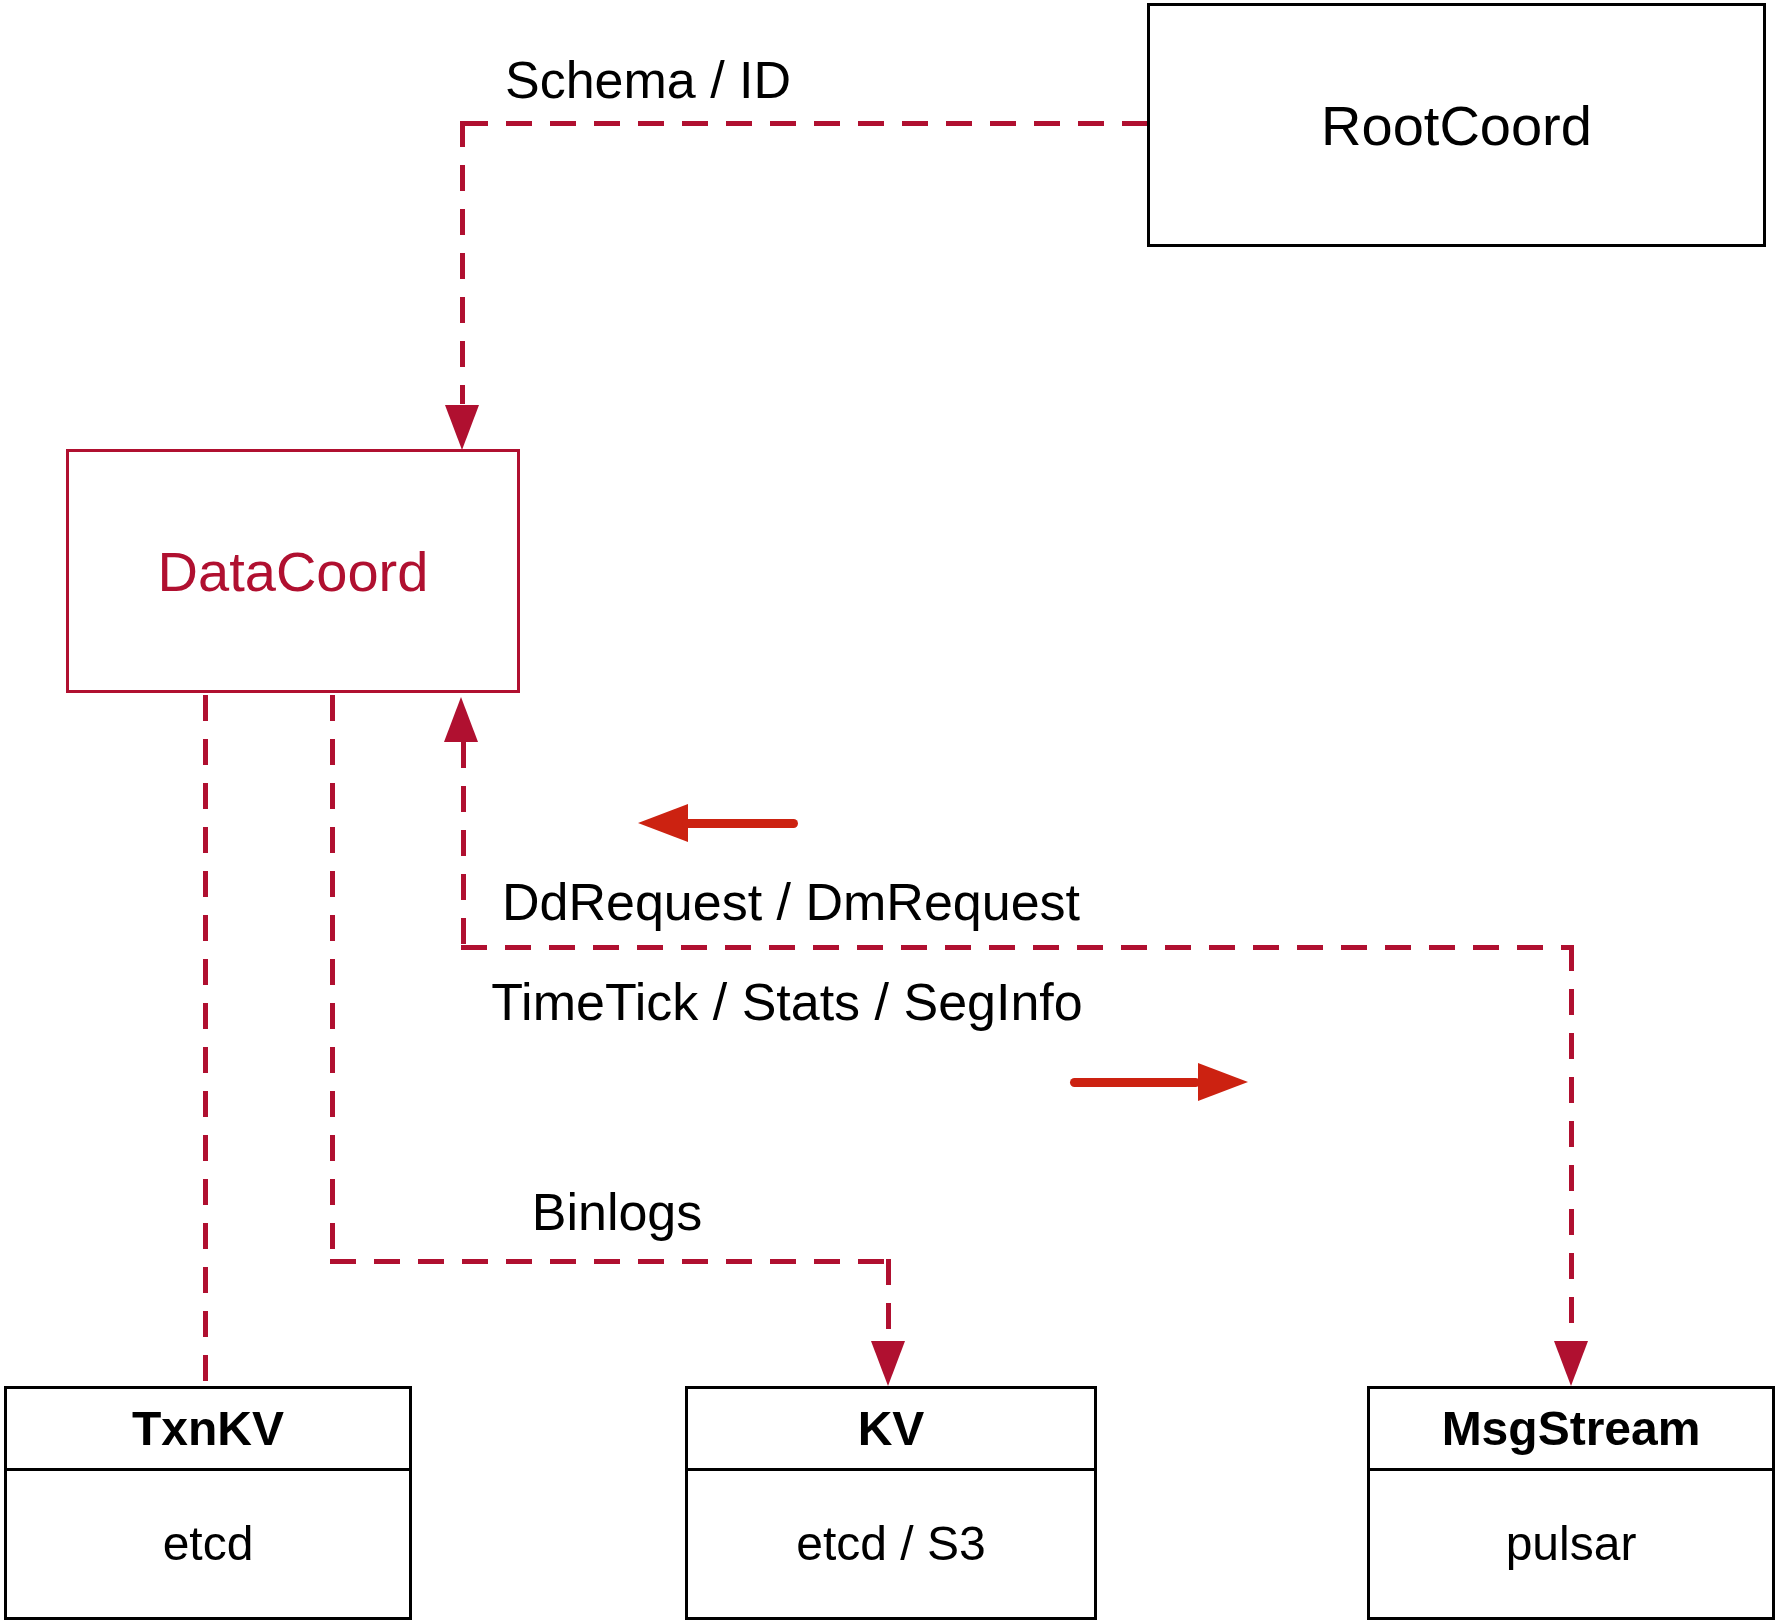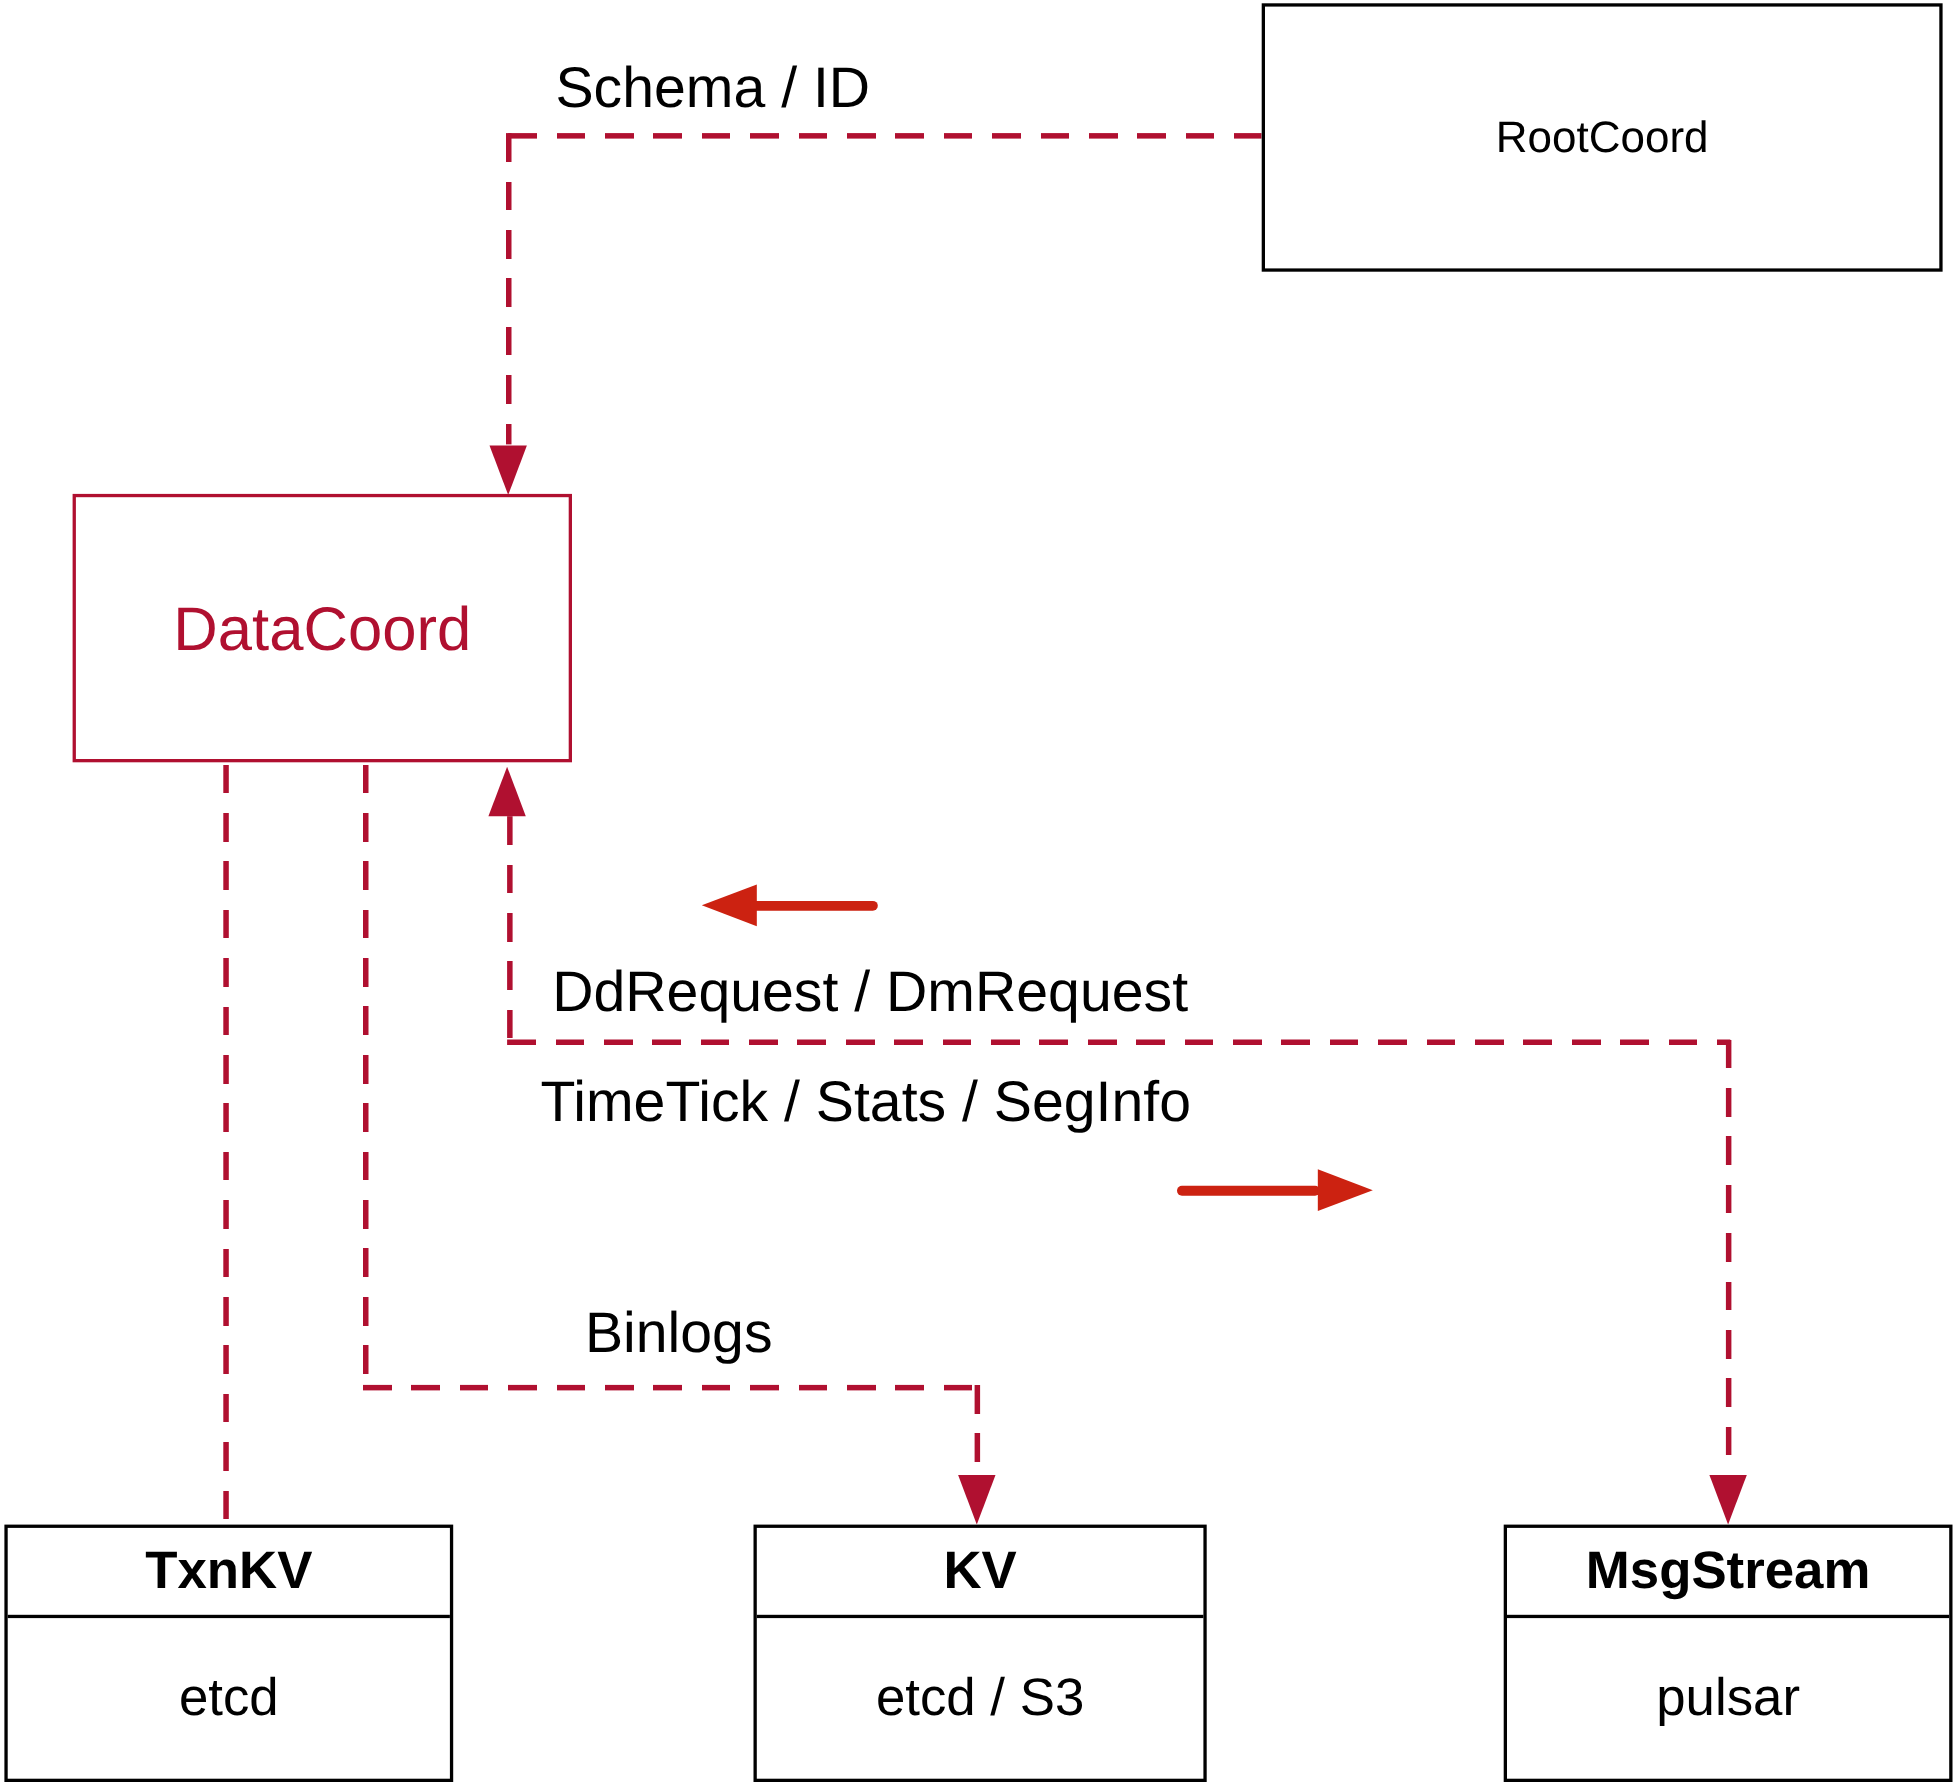--- a/index.html
+++ b/index.html
@@ -22,21 +22,21 @@
   
   .node {
     position: absolute;
     background: var(--bg);
     border: 3px solid #000;
     box-sizing: border-box;
     display: flex;
     align-items: center;
     justify-content: center;
   }
-  #rootcoord { left: 1147px; top: 3px; width: 619px; height: 244px; font-size: 40px; }
+  #rootcoord { left: 1147px; top: 3px; width: 619px; height: 244px; font-size: 56px; }
   #datacoord { left: 66px; top: 449px; width: 454px; height: 244px;
                border-color: var(--crimson); color: var(--crimson); font-size: 56px; }
 
   .store {
     position: absolute;
     background: var(--bg);
     border: 3px solid #000;
     box-sizing: border-box;
     display: flex;
     flex-direction: column;

